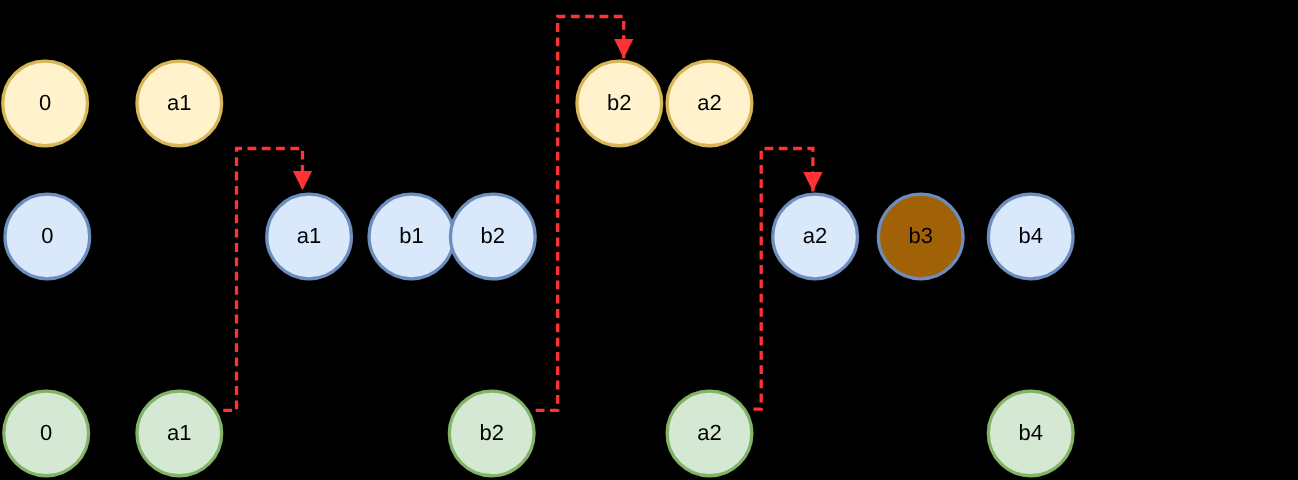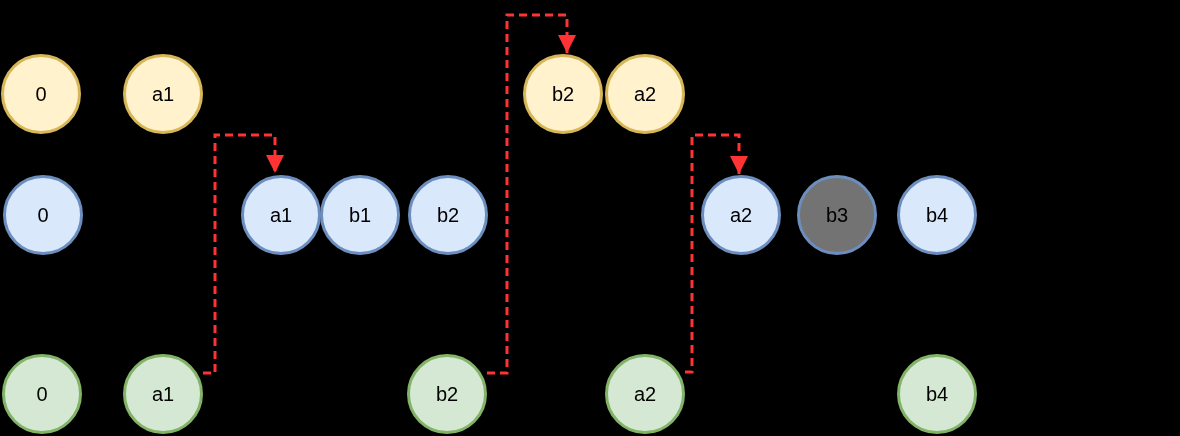--- a/index.html
+++ b/index.html
@@ -53,23 +53,23 @@
       <polyline points="487,373 507,373 507,15 567,15 567,53" fill="none" stroke="#ff3333" stroke-width="3" stroke-dasharray="8 5" marker-end="url(#arrowhead)"></polyline>
       <polyline points="685,372 692,372 692,135 739,135 739,174" fill="none" stroke="#ff3333" stroke-width="3" stroke-dasharray="8 5" marker-end="url(#arrowhead)"></polyline>
     </svg>
 
 <div class="node" style="left: 1px; top: 54px; width: 80px; height: 80px; background: rgb(255, 242, 204); border-color: rgb(214, 182, 86); border-width: 3px; color: rgb(0, 0, 0);">0</div>
     <div class="node" style="left: 123px; top: 54px; width: 80px; height: 80px; background: rgb(255, 242, 204); border-color: rgb(214, 182, 86); border-width: 3px; color: rgb(0, 0, 0);">a1</div>
     <div class="node" style="left: 523px; top: 54px; width: 80px; height: 80px; background: rgb(255, 242, 204); border-color: rgb(214, 182, 86); border-width: 3px; color: rgb(0, 0, 0);">b2</div>
     <div class="node" style="left: 605px; top: 54px; width: 80px; height: 80px; background: rgb(255, 242, 204); border-color: rgb(214, 182, 86); border-width: 3px; color: rgb(0, 0, 0);">a2</div>
     <div class="node" style="left: 3px; top: 175px; width: 80px; height: 80px; background: rgb(218, 232, 252); border-color: rgb(108, 142, 191); border-width: 3px; color: rgb(0, 0, 0);">0</div>
     <div class="node" style="left: 241px; top: 175px; width: 80px; height: 80px; background: rgb(218, 232, 252); border-color: rgb(108, 142, 191); border-width: 3px; color: rgb(0, 0, 0);">a1</div>
-    <div class="node" style="left: 320px; top: 175px; width: 80px; height: 80px; background: rgb(218, 232, 252); border-color: rgb(108, 142, 191); border-width: 3px; color: rgb(0, 0, 0);">b1</div>
+    <div class="node" style="left: 334px; top: 175px; width: 80px; height: 80px; background: rgb(218, 232, 252); border-color: rgb(108, 142, 191); border-width: 3px; color: rgb(0, 0, 0);">b1</div>
     <div class="node" style="left: 408px; top: 175px; width: 80px; height: 80px; background: rgb(218, 232, 252); border-color: rgb(108, 142, 191); border-width: 3px; color: rgb(0, 0, 0);">b2</div>
     <div class="node" style="left: 701px; top: 175px; width: 80px; height: 80px; background: rgb(218, 232, 252); border-color: rgb(108, 142, 191); border-width: 3px; color: rgb(0, 0, 0);">a2</div>
-    <div class="node" style="left: 797px; top: 175px; width: 80px; height: 80px; background: #737373; border-color: rgb(108, 142, 191); border-width: 3px; color: rgb(0, 0, 0);">b3</div>
+    <div class="node" style="left: 797px; top: 175px; width: 80px; height: 80px; background: #a16207; border-color: rgb(108, 142, 191); border-width: 3px; color: rgb(0, 0, 0);">b3</div>
     <div class="node" style="left: 897px; top: 175px; width: 80px; height: 80px; background: rgb(218, 232, 252); border-color: rgb(108, 142, 191); border-width: 3px; color: rgb(0, 0, 0);">b4</div>
     <div class="node" style="left: 2px; top: 354px; width: 80px; height: 80px; background: rgb(213, 232, 212); border-color: rgb(130, 179, 102); border-width: 3px; color: rgb(0, 0, 0);">0</div>
     <div class="node" style="left: 123px; top: 354px; width: 80px; height: 80px; background: rgb(213, 232, 212); border-color: rgb(130, 179, 102); border-width: 3px; color: rgb(0, 0, 0);">a1</div>
     <div class="node" style="left: 407px; top: 354px; width: 80px; height: 80px; background: rgb(213, 232, 212); border-color: rgb(130, 179, 102); border-width: 3px; color: rgb(0, 0, 0);">b2</div>
     <div class="node" style="left: 605px; top: 354px; width: 80px; height: 80px; background: rgb(213, 232, 212); border-color: rgb(130, 179, 102); border-width: 3px; color: rgb(0, 0, 0);">a2</div>
     <div class="node" style="left: 897px; top: 354px; width: 80px; height: 80px; background: rgb(213, 232, 212); border-color: rgb(130, 179, 102); border-width: 3px; color: rgb(0, 0, 0);">b4</div>
   </div>
 
 </body></html>

